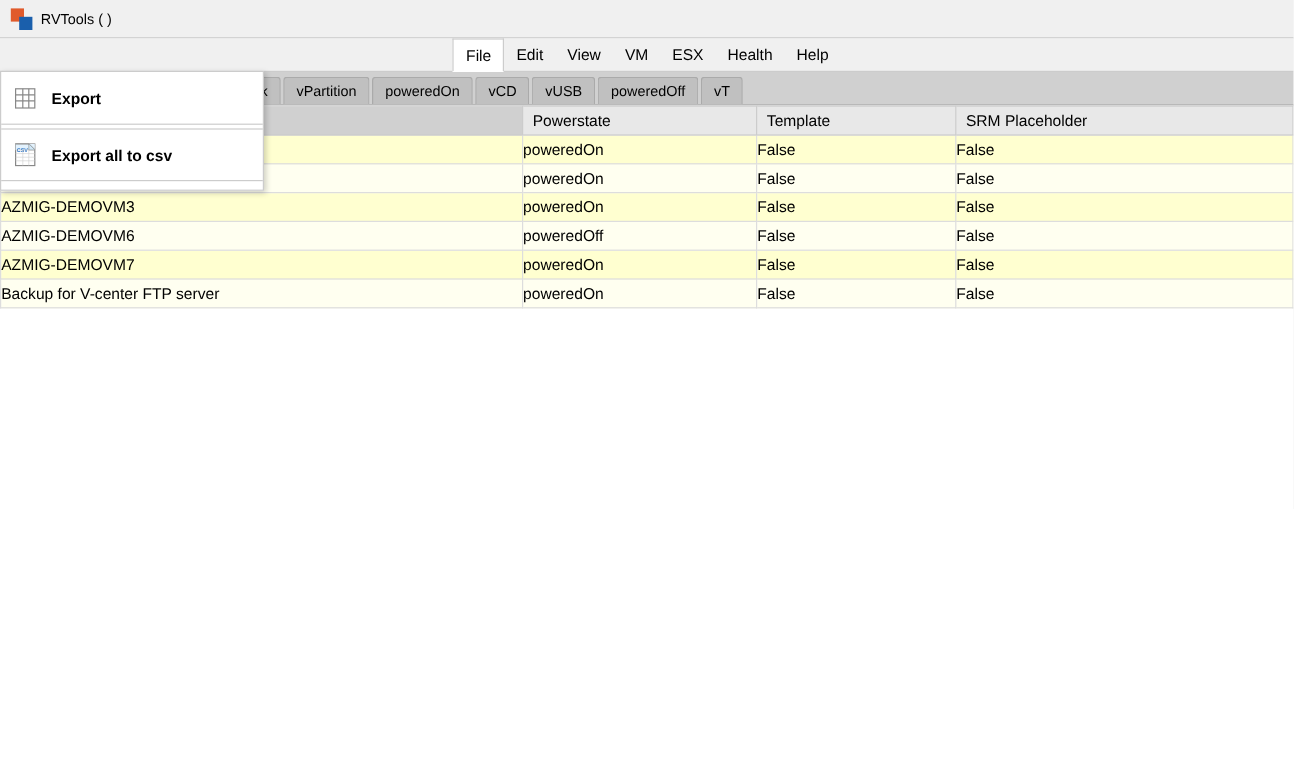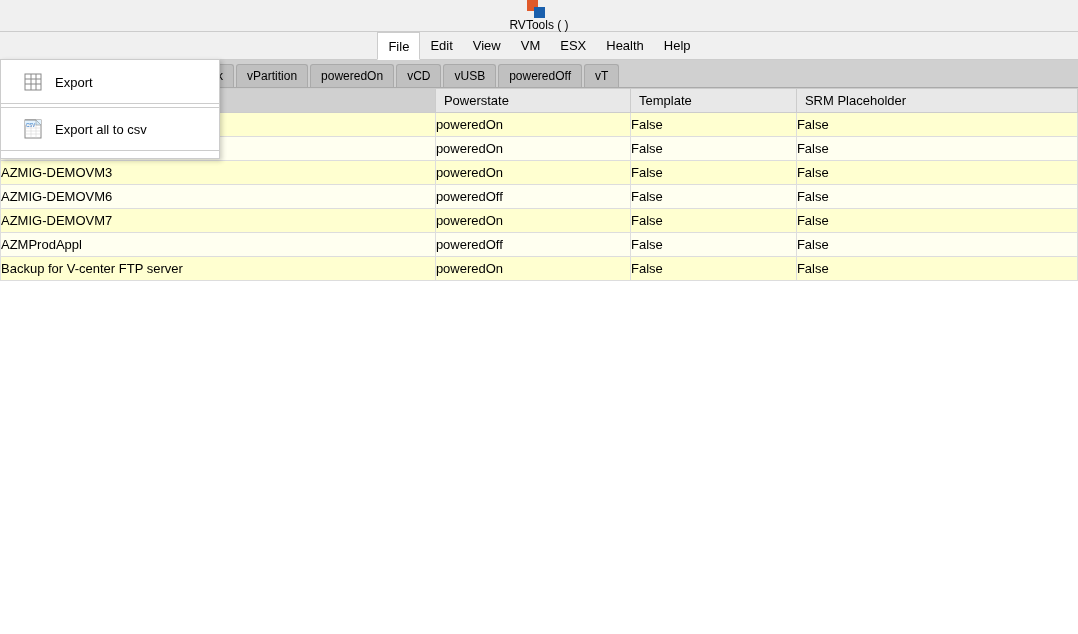--- a/index.html
+++ b/index.html
@@ -13,21 +13,20 @@
     }
 
     
     .title-bar {
       background: #f0f0f0;
       height: 32px;
       display: flex;
       align-items: center;
       padding: 0 8px;
       border-bottom: 1px solid #ccc;
-      flex-direction: column;
     }
     .title-bar-icon {
       width: 20px;
       height: 20px;
       margin-right: 6px;
       display: inline-flex;
       align-items: center;
       justify-content: center;
     }
     .title-bar-title {
@@ -70,23 +69,24 @@
       background: #fff;
       border: 1px solid #ccc;
       box-shadow: 2px 2px 5px rgba(0,0,0,0.2);
       z-index: 200;
       min-width: 220px;
       padding: 4px 0;
     }
     .dropdown-item {
       display: flex;
       align-items: center;
-      padding: 6px 20px;
+      padding: 6px 8px;
       cursor: pointer;
       color: #000;
+      font-weight: bold;
     }
     .dropdown-item-icon {
       width: 24px;
       height: 24px;
       margin-right: 10px;
       display: flex;
       align-items: center;
       justify-content: center;
       flex-shrink: 0;
     }
@@ -330,26 +330,20 @@
       <td>False</td>
       <td>False</td>
     </tr>
           <tr>
       <td>AZMIG-DEMOVM7</td>
       <td>poweredOn</td>
       <td>False</td>
       <td>False</td>
     </tr>
           <tr>
-      <td>AZMProdAppl</td>
-      <td>poweredOff</td>
-      <td>False</td>
-      <td>False</td>
-    </tr>
-          <tr>
       <td>Backup for V-center FTP server</td>
       <td>poweredOn</td>
       <td>False</td>
       <td>False</td>
     </tr>
         </tbody>
     </table>
   </div>
 </div>
 

